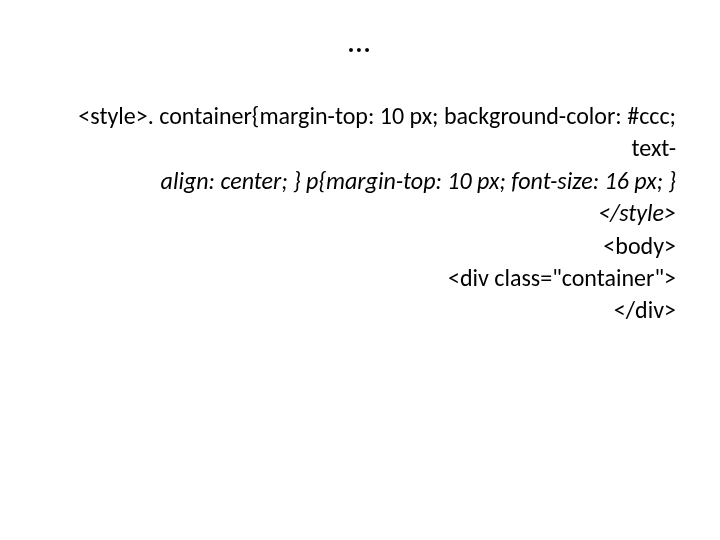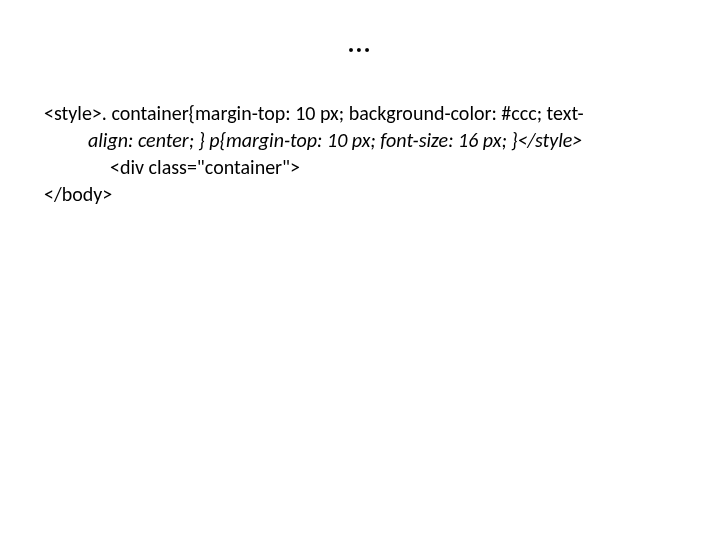--- a/index.html
+++ b/index.html
@@ -25,36 +25,38 @@
     text-align: center;
     font-size: 32px;
     font-weight: 400;
     letter-spacing: 2px;
   }
   .code-block {
     position: absolute;
     top: 100px;
     left: 44px;
     right: 44px;
-    font-size: 20px;
+    font-size: 24px;
     line-height: 1.35;
+    text-align: right;
   }
   .code-line {
     white-space: pre-wrap;
   }
   .indent1 { padding-left: 44px; font-style: italic; }
   .indent2 { padding-left: 66px; }
 </style>
 </head>
 <body>
 
 <div class="slide">
 
   <div class="title-dots">…</div>
 
   <div class="code-block">
     <div class="code-line">&lt;style&gt;. container{margin-top: 10 px; background-color: #ccc; text-</div>
     <div class="code-line indent1">align: center; } p{margin-top: 10 px; font-size: 16 px; }&lt;/style&gt;</div>
+    <div class="code-line"> &lt;body&gt;</div>
     <div class="code-line indent2">&lt;div class="container"&gt;</div>
-    <div class="code-line">&lt;/body&gt;</div>
+    <div class="code-line indent2">&lt;/div&gt;</div>
   </div>
 
 </div>
 
 </body></html>

